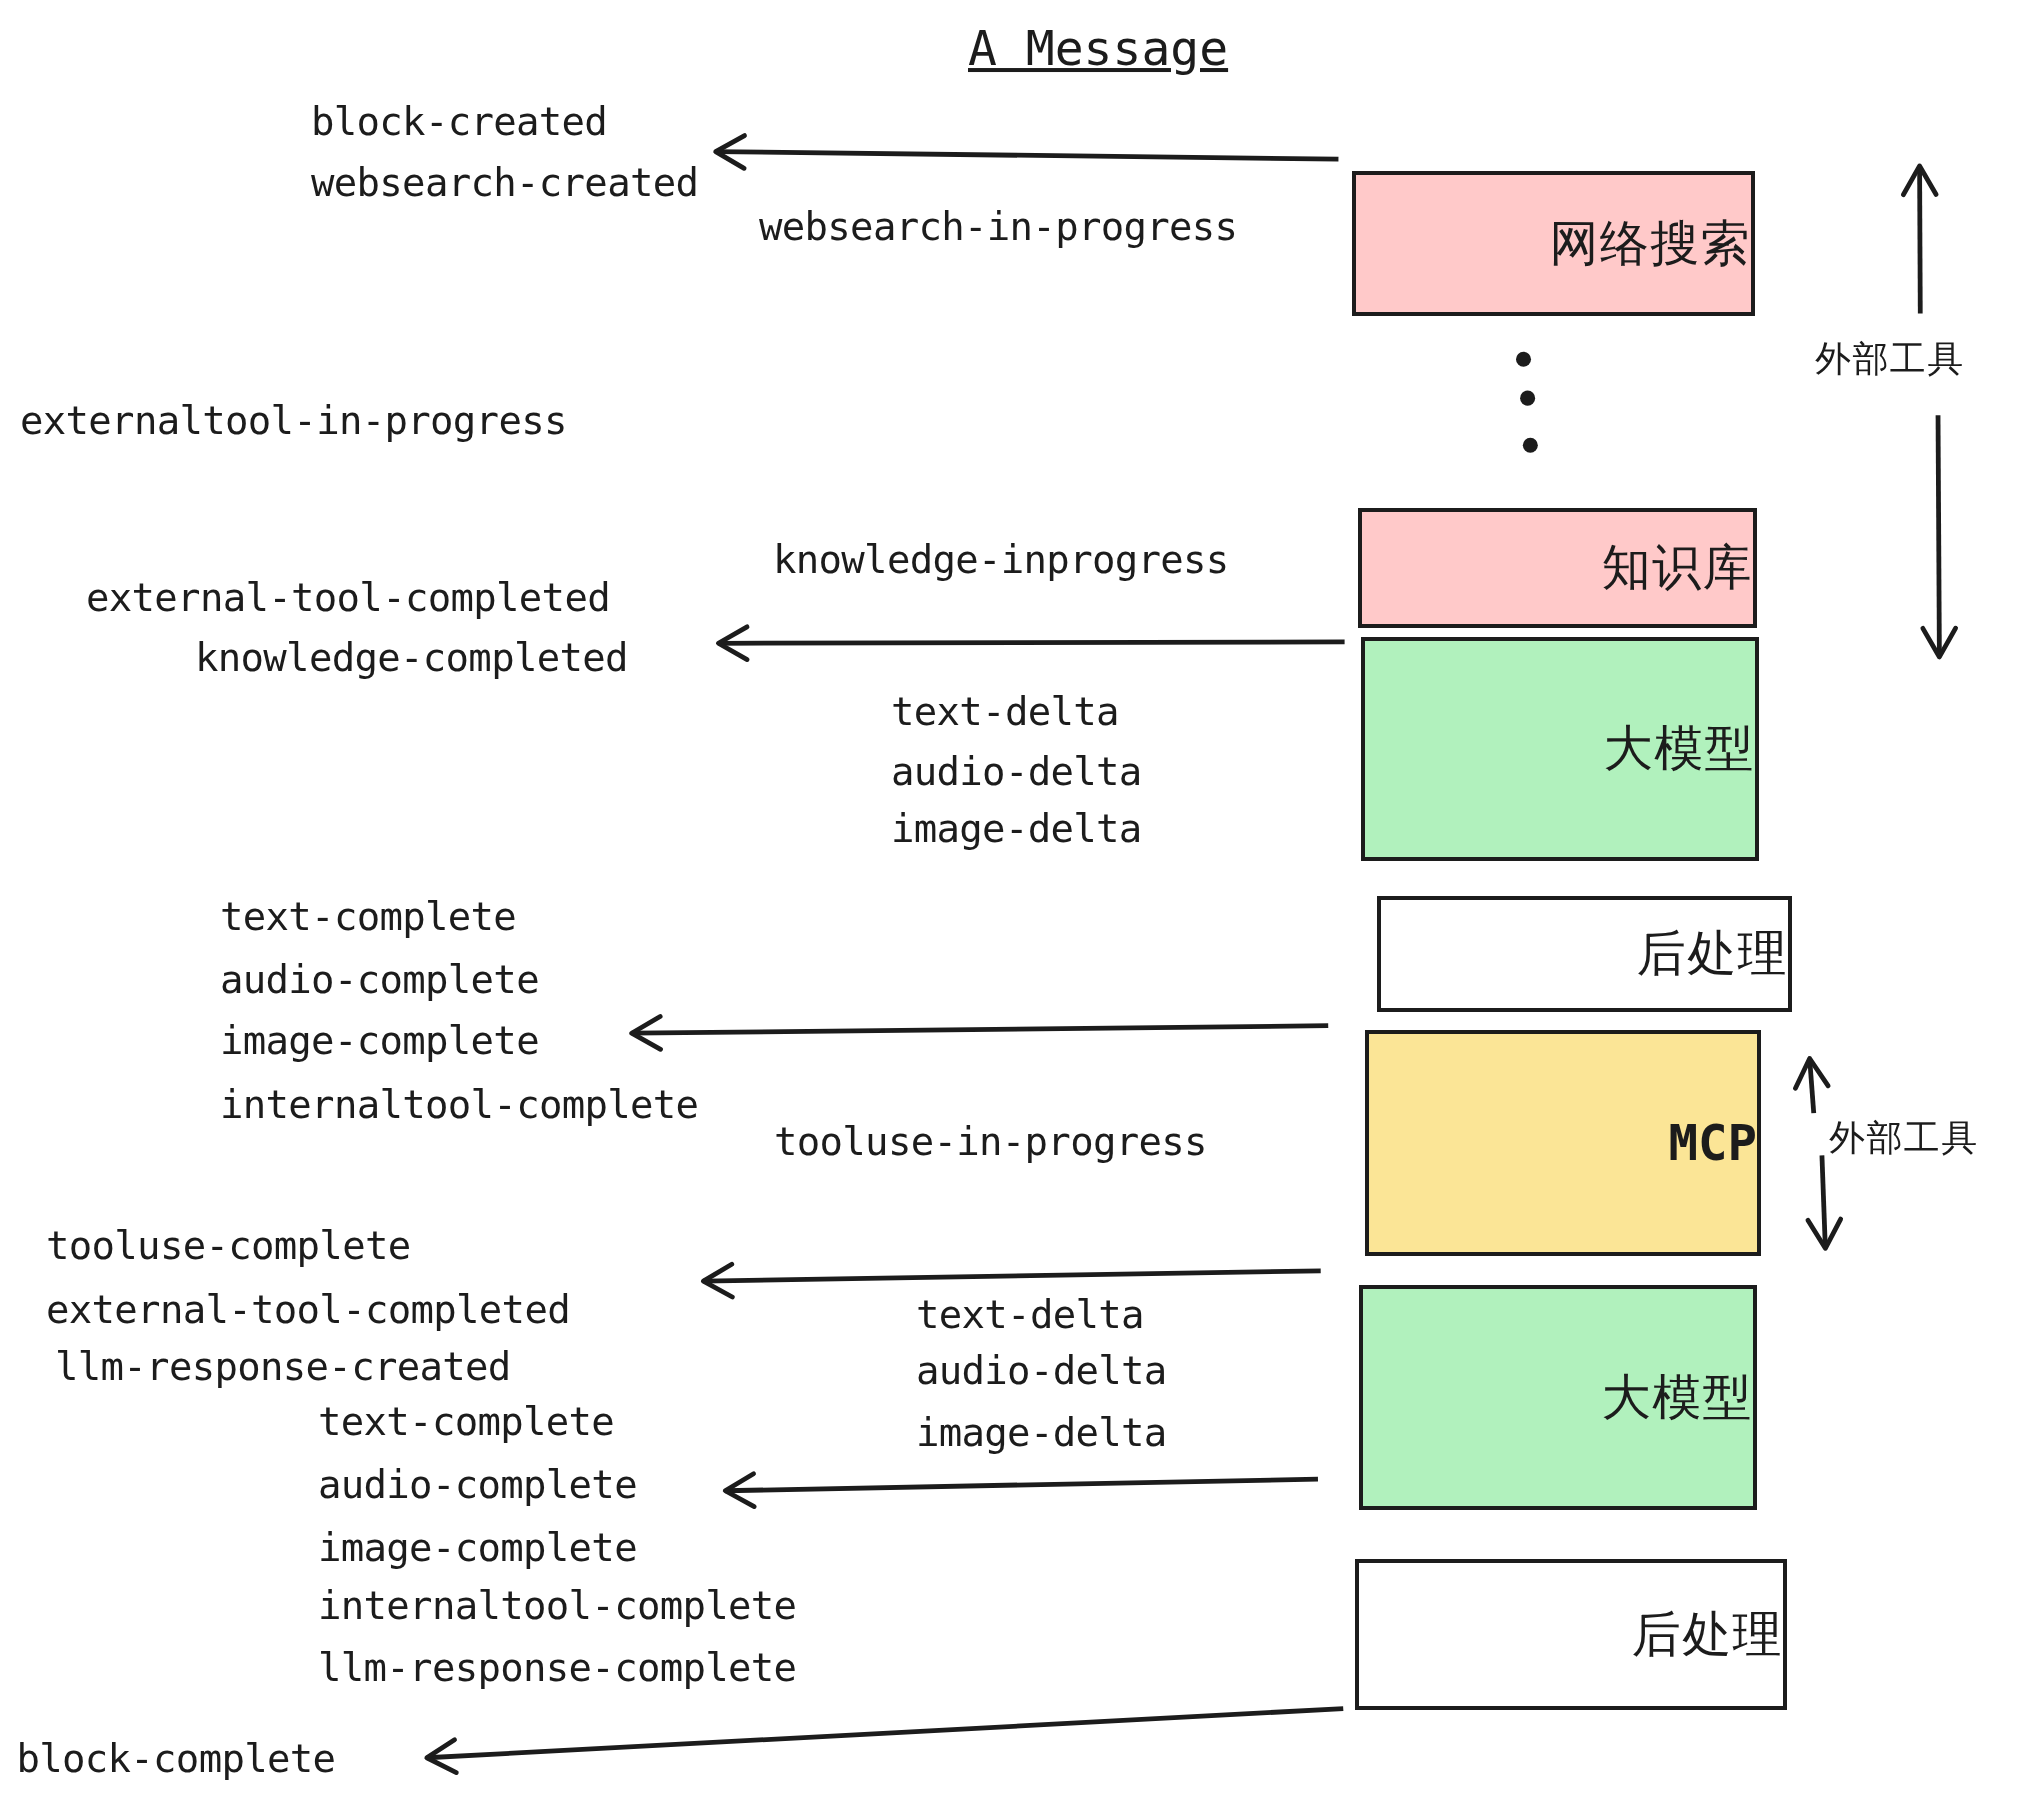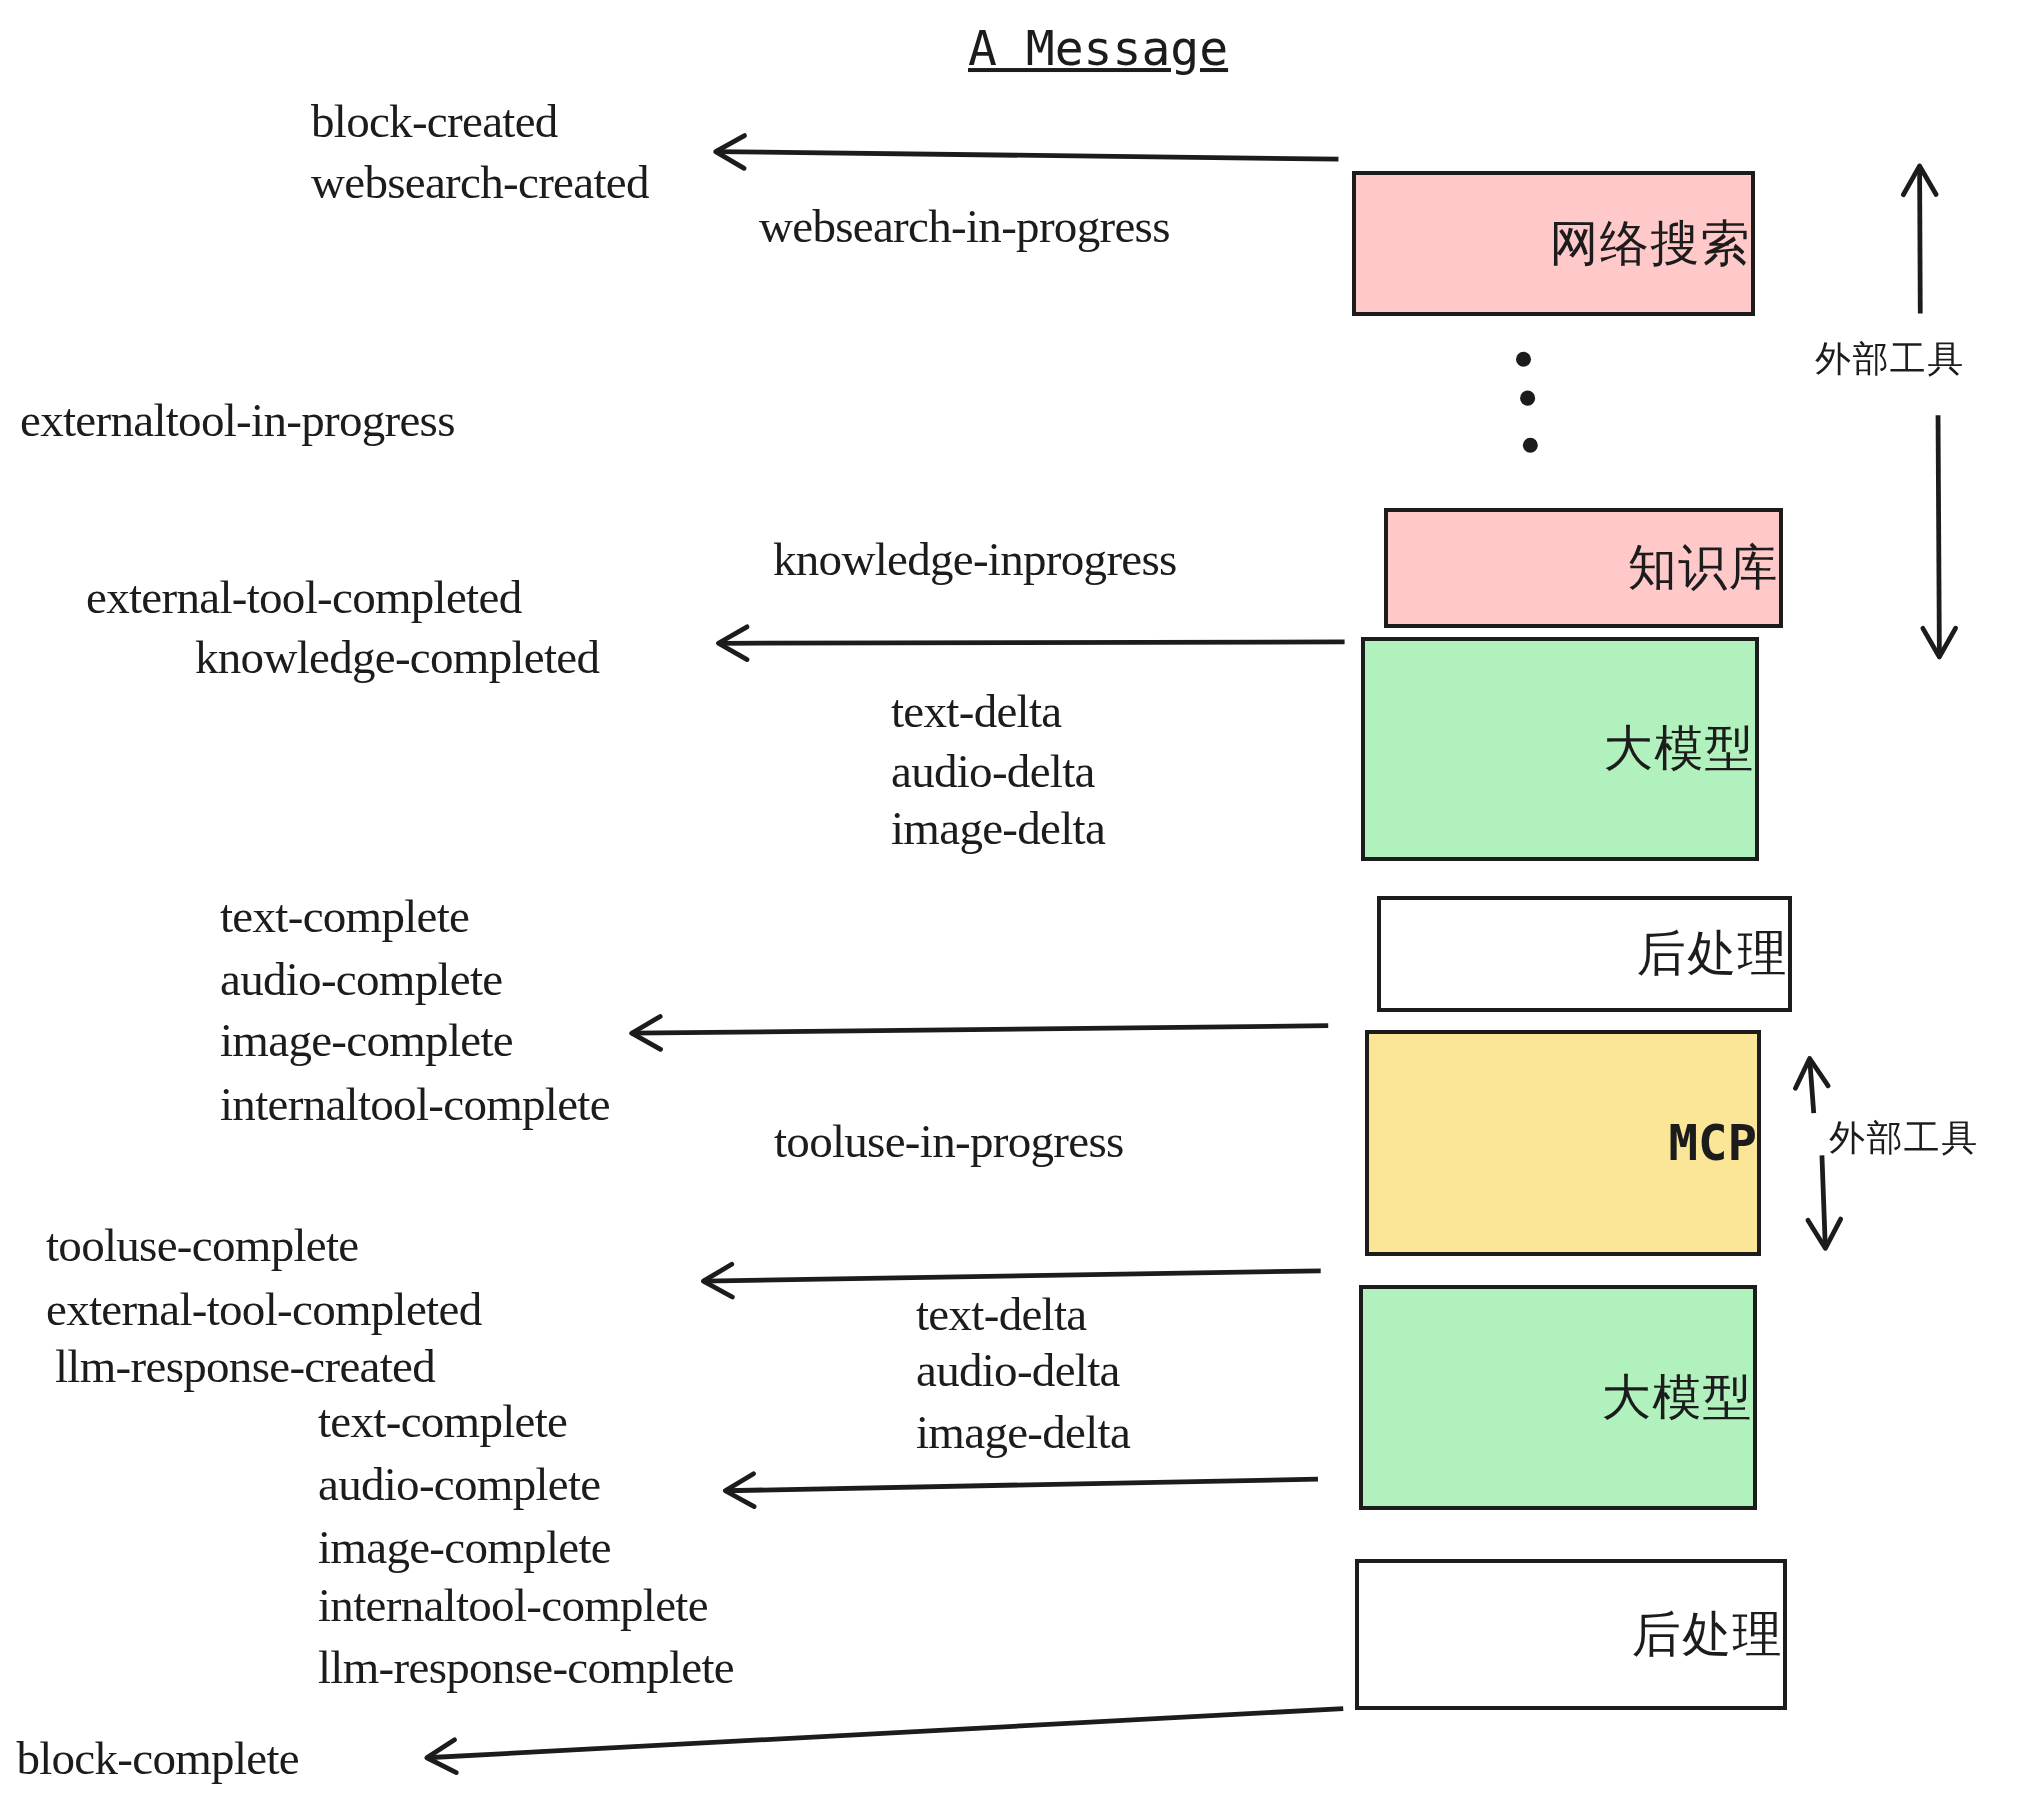--- a/index.html
+++ b/index.html
@@ -3,22 +3,22 @@
 <meta charset="utf-8">
 <style>
   html,body{margin:0;padding:0;background:#ffffff;}
   .canvas{
     position:relative;width:2035px;height:1796px;background:#ffffff;
     font-family:"DejaVu Sans Mono","Liberation Mono",monospace;
     color:#1c1c1c;overflow:hidden;
   }
   svg.lines{position:absolute;left:0;top:0;width:2035px;height:1796px;}
   .ev{
-    position:absolute;font-size:47px;line-height:1;white-space:pre;
-    transform:translateY(-52%);letter-spacing:-0.7px;font-family:Liberation Serif, serif;
+    position:absolute;font-size:39px;line-height:1;white-space:pre;
+    transform:translateY(-52%);letter-spacing:-0.7px;
   }
   .title{position:absolute;font-size:48px;line-height:1;transform:translateY(-52%);white-space:pre;text-decoration:underline;}
   .node{
     position:absolute;border:4.1px solid #1c1c1c;box-sizing:border-box;
     display:flex;align-items:center;justify-content:flex-end;
   }
   .node .cn{
     font-family:"Liberation Sans","DejaVu Sans",sans-serif;
     font-size:49px;font-weight:500;letter-spacing:1.4px;
   }
@@ -88,21 +88,21 @@
   <span class="ev" style="left:318px;top:1606px">internaltool-complete</span>
   <span class="ev" style="left:318px;top:1668px">llm-response-complete</span>
   <span class="ev" style="left:916px;top:1315px">text-delta</span>
   <span class="ev" style="left:916px;top:1371px">audio-delta</span>
   <span class="ev" style="left:916px;top:1433px">image-delta</span>
   <span class="ev" style="left:16.4px;top:1759px">block-complete</span>
 
   <div class="node" style="left: 1352px; top: 171px; width: 403px; height: 145px; background: rgb(255, 201, 201);">
     <span class="cn">网络搜索</span>
   </div>
-  <div class="node" style="left: 1358px; top: 508px; width: 399px; height: 120px; background: rgb(255, 201, 201); margin-left: 26px;">
+  <div class="node" style="left: 1358px; top: 508px; width: 399px; height: 120px; background: rgb(255, 201, 201);">
     <span class="cn">知识库</span>
   </div>
   <div class="node" style="left: 1361px; top: 637px; width: 398px; height: 224px; background: rgb(177, 241, 189);">
     <span class="cn">大模型</span>
   </div>
   <div class="node" style="left: 1377px; top: 896px; width: 415px; height: 116px; background: rgb(255, 255, 255);">
     <span class="cn">后处理</span>
   </div>
   <div class="node" style="left: 1365px; top: 1030px; width: 396px; height: 226px; background: rgb(251, 229, 150);">
     <span class="mono">MCP</span>

